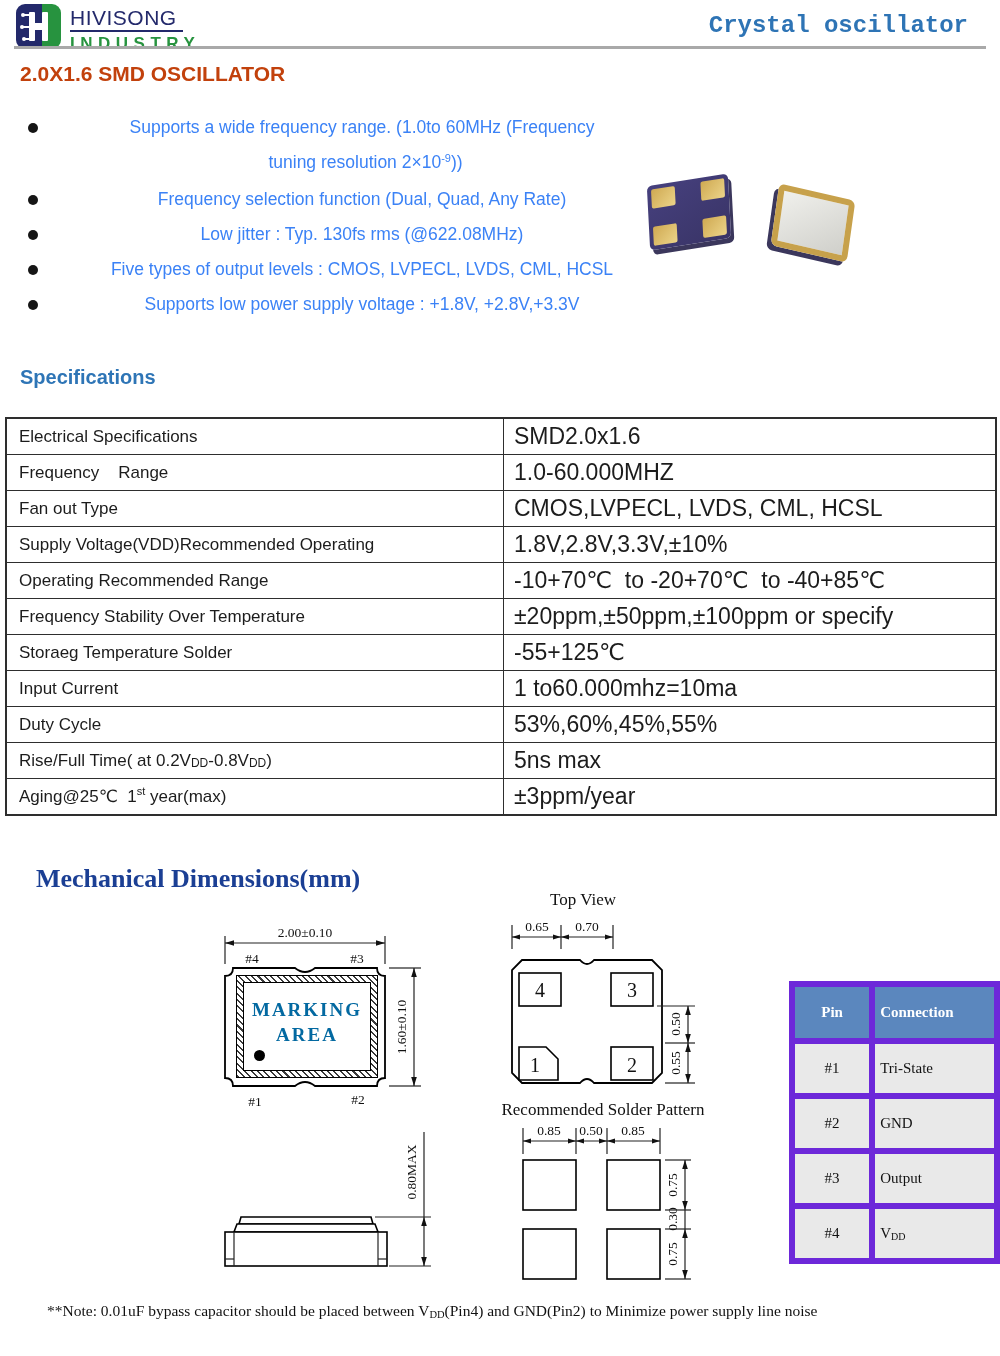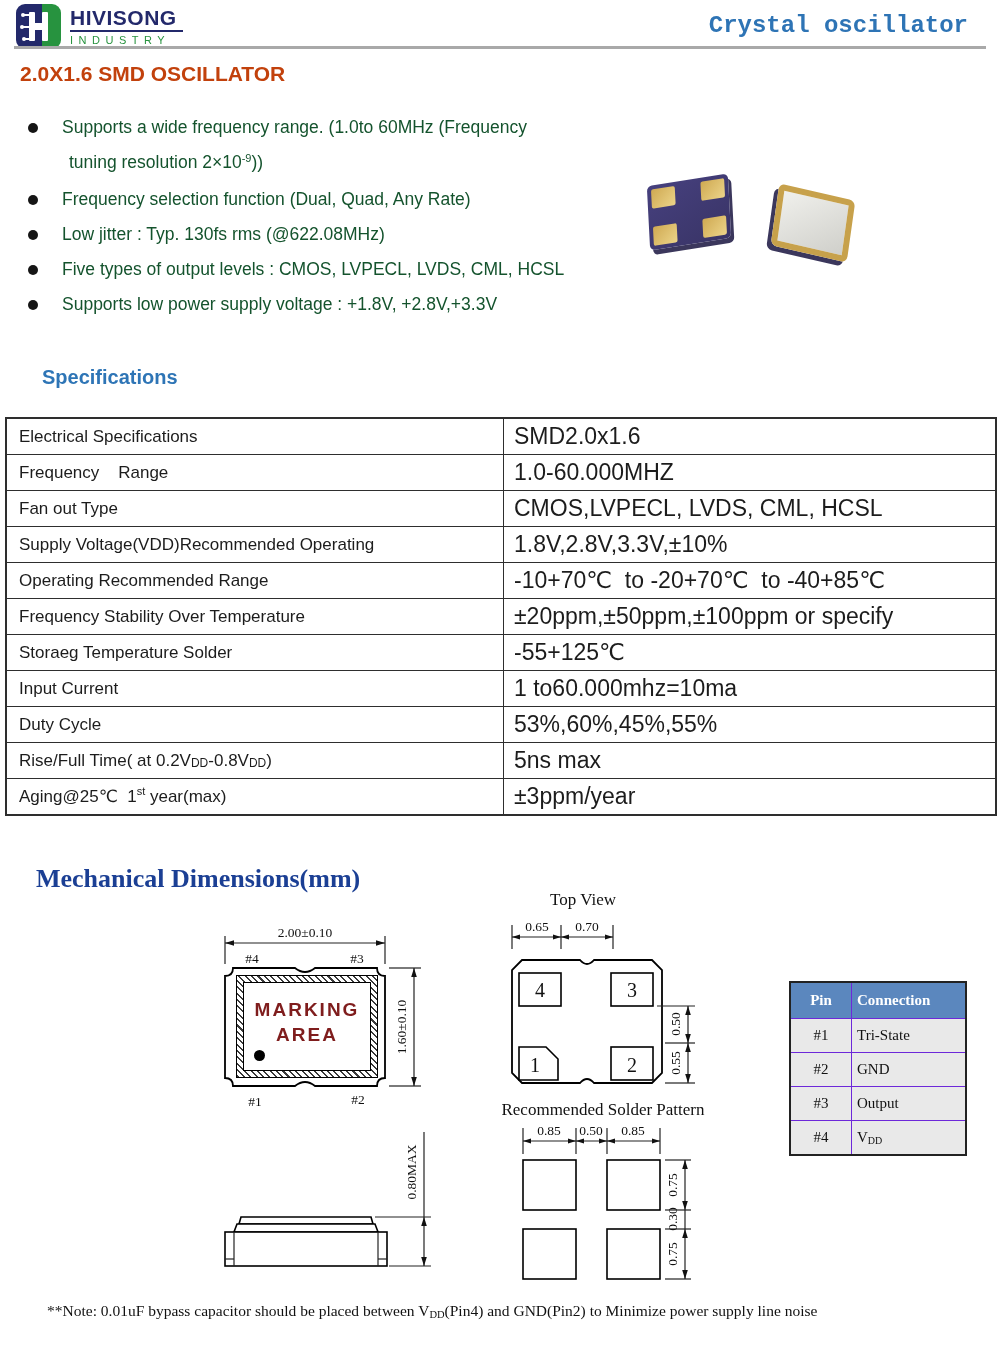--- a/index.html
+++ b/index.html
@@ -11,47 +11,47 @@
   .logo-icon{left:16px;top:4px;width:45px;height:45px;border-radius:9px;overflow:hidden;}
   .licon-l{position:absolute;left:0;top:0;width:26px;height:45px;background:#23296B;}
   .licon-r{position:absolute;left:26px;top:0;width:19px;height:45px;background:#27933F;}
   .lh-bar{position:absolute;background:#fff;border-radius:1px;}
   .lh-v1{left:13px;top:8px;width:6px;height:29px;}
   .lh-v2{left:26px;top:8px;width:6px;height:29px;}
   .lh-x{left:13px;top:19px;width:19px;height:7px;}
   .ldot{position:absolute;width:4px;height:4px;border-radius:50%;background:#fff;}
   .lwire{position:absolute;height:1.5px;background:#fff;}
   .logo-text{left:70px;top:7px;}
-  .logo-brand{font-size:21px;font-weight:700;color:#23296B;letter-spacing:.5px;line-height:21px;}
+  .logo-brand{font-size:21px;font-weight:400;color:#23296B;letter-spacing:.5px;line-height:21px;}
   .logo-rule{width:113px;height:2px;background:#23296B;margin-top:2px;}
-  .logo-sub{font-size:11px;font-weight:400;color:#27933F;letter-spacing:5.5px;margin-top:2px;}
+  .logo-sub{font-size:17px;font-weight:700;color:#27933F;letter-spacing:5.5px;margin-top:2px;}
   .doc-title{left:600px;top:12px;width:368px;text-align:right;
              font-family:"Liberation Mono","DejaVu Sans Mono",monospace;
              font-size:24px;font-weight:700;color:#2E74B5;}
   .header-rule{left:14px;top:46px;width:972px;height:3px;background:#a9a9a9;}
 
   
   .h1{left:20px;top:62px;font-size:21px;font-weight:700;color:#c2410c;}
   .features{left:22px;top:110px;width:640px;}
-  .feat{position:relative;padding-left:40px;font-size:17.5px;line-height:35px;color:#14532d;}
+  .feat{position:relative;padding-left:40px;font-size:17.5px;line-height:35px;color:#3b82f6;text-align:center;}
   .feat .dot{position:absolute;left:6px;top:13px;width:10px;height:10px;border-radius:50%;background:#151515;}
   .cont{display:block;padding-left:7px;}
   .sup{font-size:11px;position:relative;top:-6px;}
 
   
   .photo1{left:648px;top:180px;width:82px;height:64px;background:linear-gradient(150deg,#46407e,#393466);
           border-radius:5px;transform:rotate(-9deg) skewX(-6deg);box-shadow:3px 5px 0 rgba(38,33,74,.9);}
   .photo1 .p{position:absolute;width:24px;height:19px;background:linear-gradient(135deg,#cfa952,#ecd489);border-radius:2px;}
   .p-tl{left:4px;top:4px;} .p-tr{right:4px;top:4px;} .p-bl{left:4px;bottom:4px;} .p-br{right:4px;bottom:4px;}
   .photo2{left:774px;top:192px;width:66px;height:50px;border:6px solid #c7a14b;border-radius:6px;
           background:linear-gradient(145deg,#f0f0ec,#cfcfca);transform:rotate(13deg) skewX(5deg);
           box-shadow:-4px 5px 0 rgba(38,33,74,.9);}
 
   
-  .h2{left:20px;top:366px;font-size:20px;font-weight:700;color:#2E75B6;margin-left:22px;}
+  .h2{left:20px;top:366px;font-size:20px;font-weight:700;color:#2E75B6;}
   .spec-table{left:5px;top:417px;width:992px;border:2px solid #2e2e2e;box-sizing:border-box;}
   .srow{display:flex;height:35px;border-top:1.5px solid #2e2e2e;}
   .srow.first{border-top:none;}
   .sl{width:497px;box-sizing:border-box;border-right:1.5px solid #2e2e2e;display:flex;align-items:center;
       padding-left:12px;font-size:17px;white-space:pre;color:#1c1c1c;}
   .sv{flex:1;display:flex;align-items:center;padding-left:10px;font-size:23px;white-space:pre;color:#1c1c1c;}
   .smallcap{font-size:12px;position:relative;top:2px;}
 
   
   .h3{left:36px;top:864px;font-family:"Liberation Serif","DejaVu Serif",serif;
@@ -63,29 +63,29 @@
   .svgtitle{font-size:17px;}
   .dln{stroke:#222;stroke-width:1.2;}
   .oln{stroke:#000;stroke-width:1.8;fill:#ffffff;}
   .oln2{stroke:#000;stroke-width:1.6;fill:#ffffff;}
   .pad{stroke:#000;stroke-width:1.6;fill:#ffffff;}
   .arr{fill:#111;}
 
   .mframe{left:236px;top:975px;width:142px;height:103px;border:1.5px solid #000;box-sizing:border-box;
           background:repeating-linear-gradient(45deg,#3a3a3a 0px,#3a3a3a 1.5px,#ffffff 1.5px,#ffffff 4.5px);}
   .minner{position:absolute;left:6px;top:6px;right:6px;bottom:6px;background:#fff;border:1px solid #000;text-align:center;}
-  .mline{font-family:Liberation Sans, sans-serif;font-weight:700;font-size:19px;
-         letter-spacing:2px;line-height:25px;color:#7f1d1d;}
+  .mline{font-family:Liberation Serif, serif;font-weight:700;font-size:19px;
+         letter-spacing:2px;line-height:25px;color:#0369a1;}
   .mline.l1{margin-top:14px;}
   .mdot{position:absolute;left:10px;bottom:9px;width:11px;height:11px;border-radius:50%;background:#000;}
 
   
   .pin-table{left:789px;top:981px;border-collapse:collapse;border:2px solid #222;
              font-family:"Liberation Serif","DejaVu Serif",serif;font-size:15px;color:#111;}
-  .pin-table th,.pin-table td{border:1px solid #6d28d9;height:17px;padding:8px;}
+  .pin-table th,.pin-table td{border:6px solid #6d28d9;height:17px;padding:16px;}
   .pin-table th{background:#5B87BE;color:#fff;font-weight:700;height:19px;}
   .pin-table td{background:#E9E9E9;}
   .c-pin{width:44px;text-align:center;}
   .c-conn{width:100px;text-align:left;padding-left:5px !important;}
   .vddsub{font-size:10px;position:relative;top:2px;}
 
   
   .note{left:47px;top:1302px;font-family:"Liberation Serif","DejaVu Serif",serif;font-size:15.5px;color:#111;}
   .notesub{font-size:10.5px;position:relative;top:2px;}
 </style>

